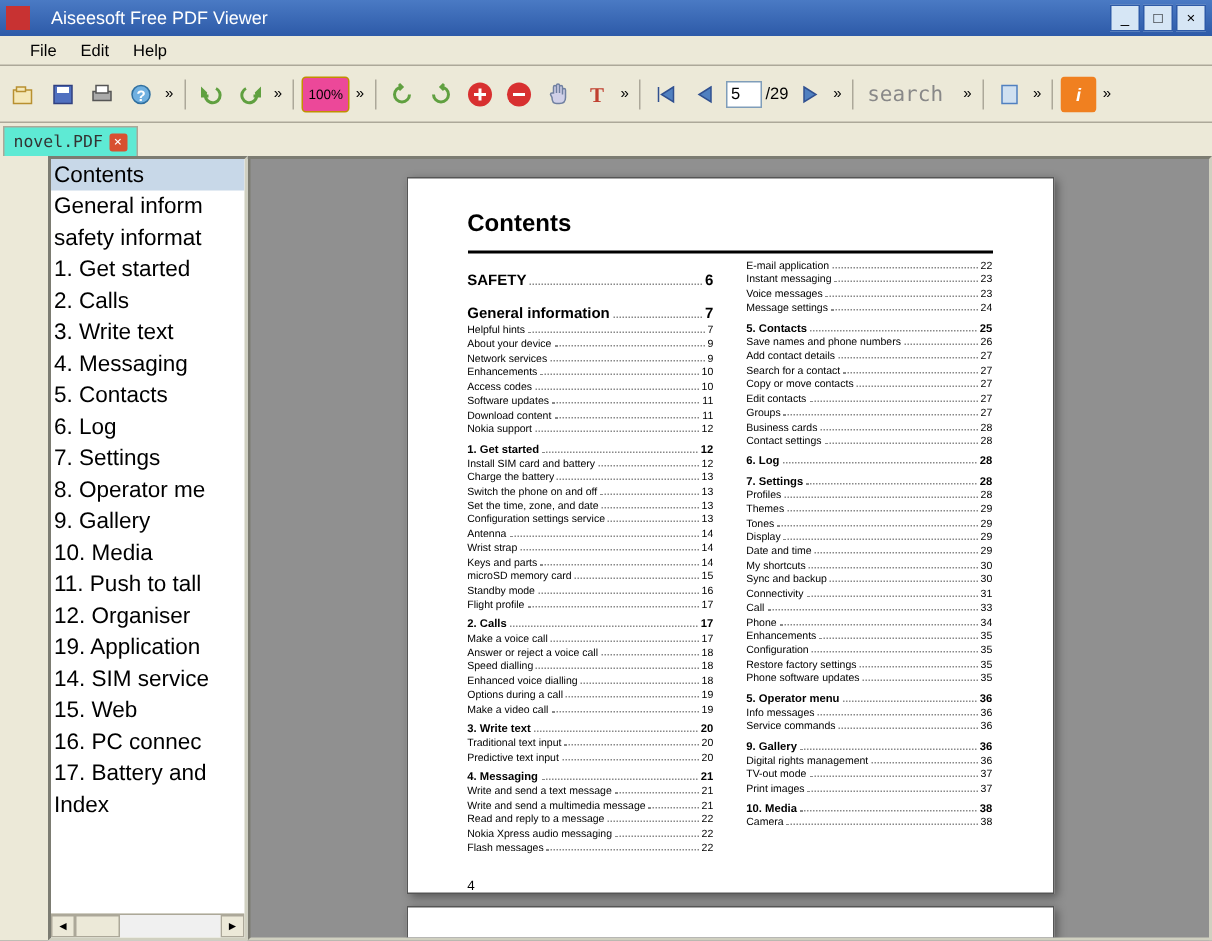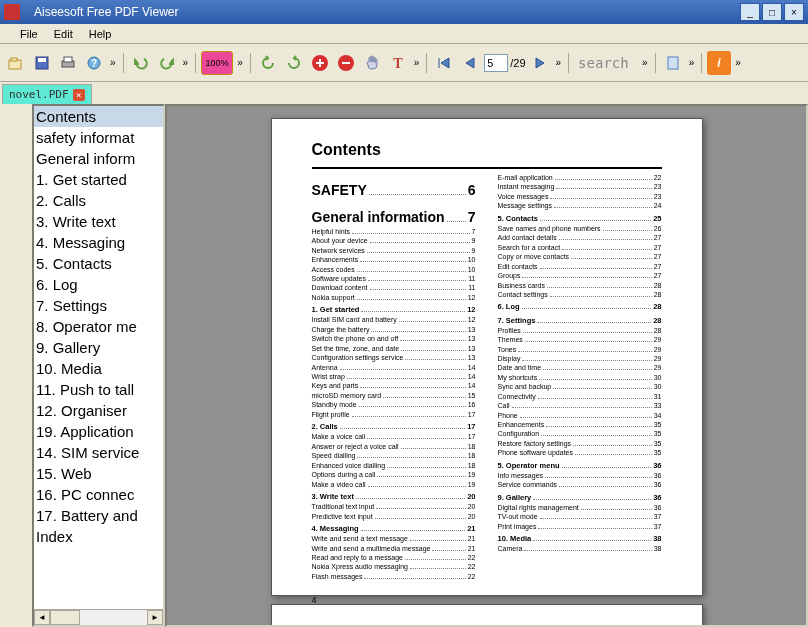--- a/index.html
+++ b/index.html
@@ -29,21 +29,21 @@
 .scrollbar-h .sbtn { width:16px; height:100%; background:#ece9d8; border:1px solid #aca899; cursor:pointer; display:flex; align-items:center; justify-content:center; font-size:8px; }
 .scrollbar-h .strack { flex:1; background:#f0f0f0; position:relative; }
 .scrollbar-h .sthumb { width:30px; height:100%; background:#ece9d8; border:1px solid #aca899; position:absolute; left:0; }
 .viewer { flex:1; background:#909090; border:2px inset #d0d0c0; overflow:hidden; padding:12px 0; display:flex; flex-direction:column; align-items:center; gap:8px; }
 .page { width:432px; min-height:478px; background:#fff; border:1px solid #555; box-shadow:2px 2px 6px rgba(0,0,0,.4); padding:22px 40px 10px; font-family:Arial,sans-serif; }
 .page h2 { font-size:16px; font-weight:bold; margin-bottom:4px; padding-bottom:8px; border-bottom:2px solid #000; }
 .toc-cols { display:flex; gap:22px; }
 .toc-col { flex:1; font-size:7px; }
 .toc-row { display:flex; align-items:baseline; line-height:1.35; }
 .toc-row.bold { font-weight:bold; font-size:7.5px; margin-top:3px; }
-.toc-row.xbold { font-weight:bold; font-size:14px; margin-top:8px; }
+.toc-row.xbold { font-weight:bold; font-size:10px; margin-top:8px; }
 .toc-label { white-space:nowrap; }
 .toc-dots { flex:1; border-bottom:1px dotted #888; margin:0 2px 2px; }
 .toc-num { white-space:nowrap; }
 .pagenum { font-size:9px; margin-top:14px; }
 .page2 { width:432px; min-height:22px; background:#fff; border:1px solid #555; box-shadow:2px 2px 6px rgba(0,0,0,.4); }
 svg { display:block; }
 </style>
 </head>
 <body>
 
@@ -183,22 +183,22 @@
     <span>novel.PDF</span>
     <span class="close">×</span>
   </div>
 </div>
 
 <div class="workspace">
 
   <div class="outline">
     <div class="outline-content" id="outline-list">
         <div class="outline-item sel">Contents</div>
+        <div class="outline-item">General inform</div>
         <div class="outline-item">safety informat</div>
-        <div class="outline-item">General inform</div>
         <div class="outline-item">1. Get started</div>
         <div class="outline-item">2. Calls</div>
         <div class="outline-item">3. Write text</div>
         <div class="outline-item">4. Messaging</div>
         <div class="outline-item">5. Contacts</div>
         <div class="outline-item">6. Log</div>
         <div class="outline-item">7. Settings</div>
         <div class="outline-item">8. Operator me</div>
         <div class="outline-item">9. Gallery</div>
         <div class="outline-item">10. Media</div>

